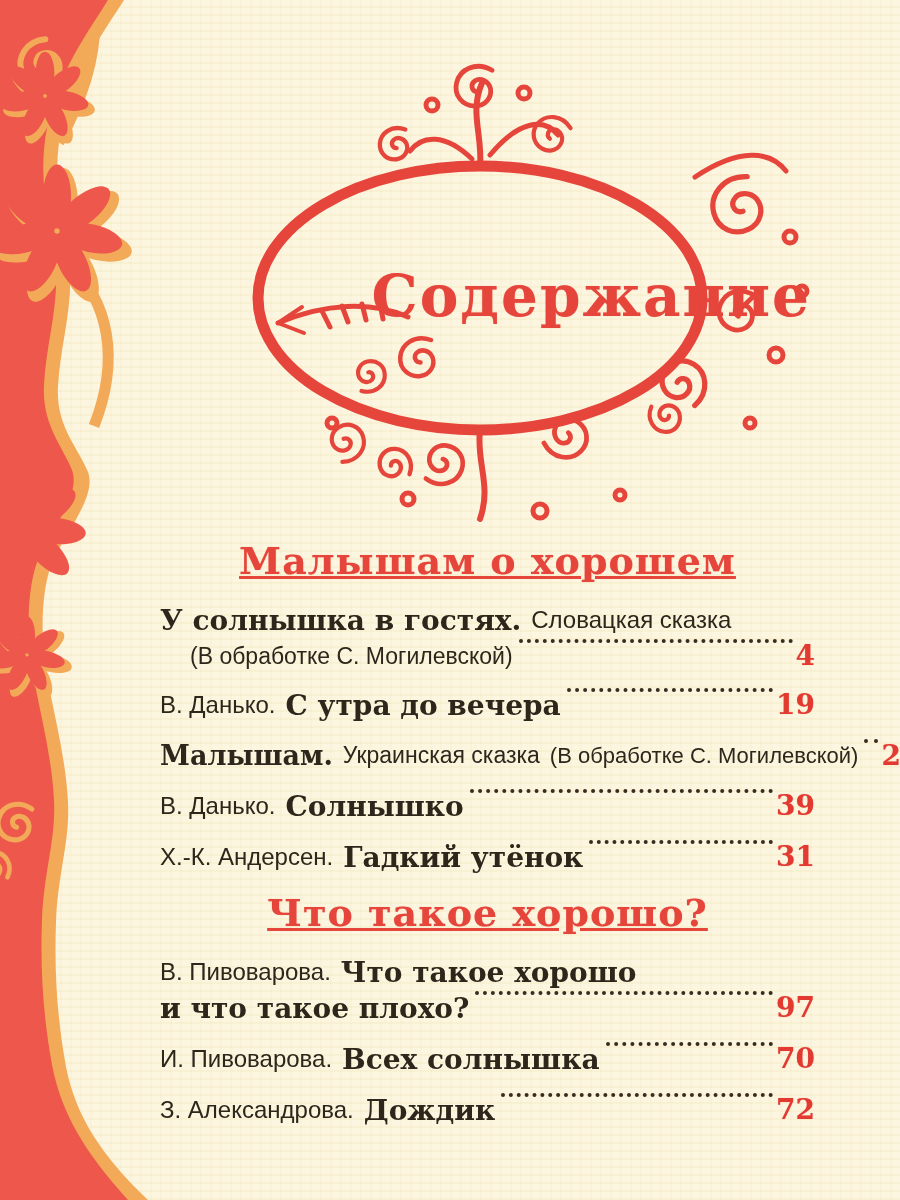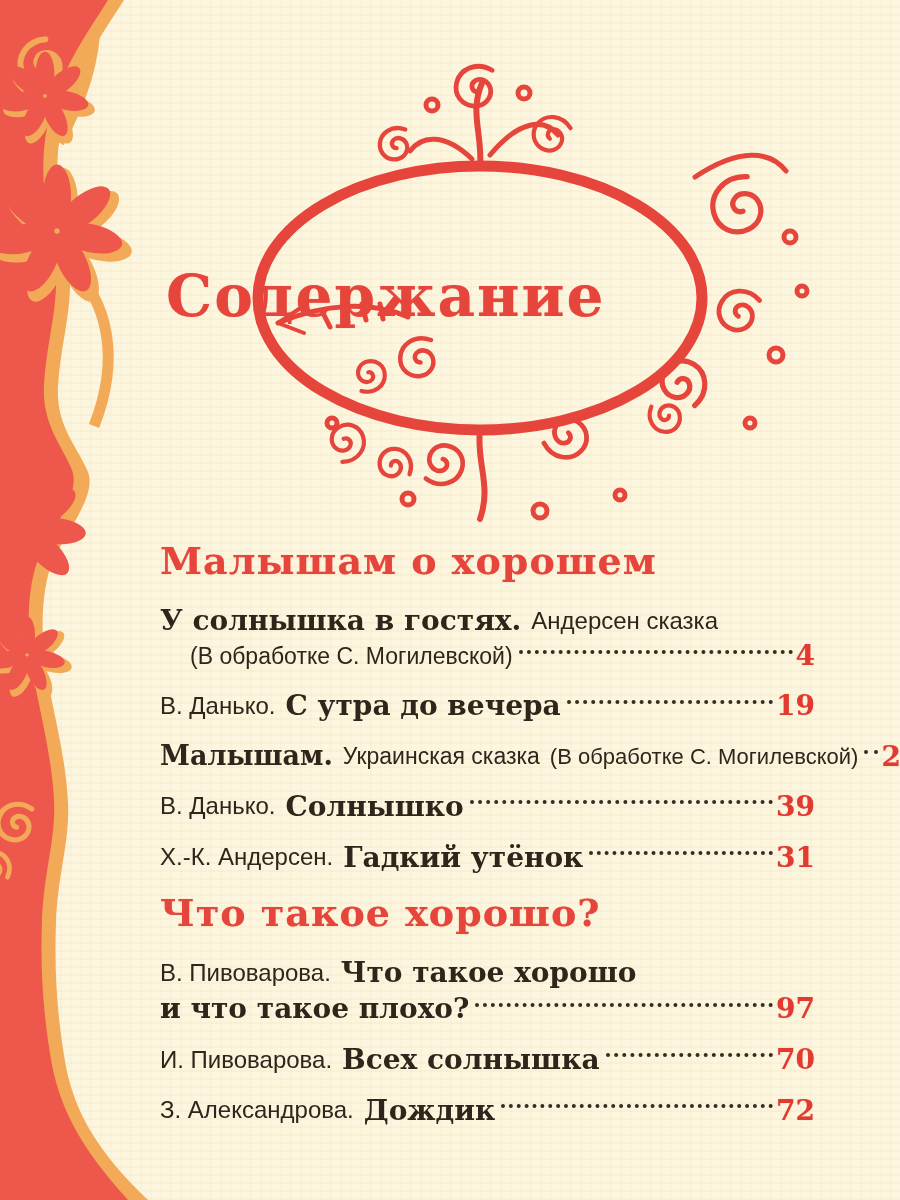--- a/index.html
+++ b/index.html
@@ -9,38 +9,40 @@
     background:#fcf6e0;
     background-image:
       repeating-linear-gradient(0deg, rgba(238,222,170,.22) 0 2px, rgba(0,0,0,0) 2px 8px),
       repeating-linear-gradient(90deg, rgba(238,222,170,.15) 0 2px, rgba(0,0,0,0) 2px 10px);
     overflow:hidden;
     font-family:"Liberation Sans","DejaVu Sans",sans-serif;
   }
   .left-art{position:absolute;left:0;top:0;}
   .frame-art{position:absolute;left:150px;top:55px;}
   .main-title{
-    position:absolute;left:166px;top:262px;width:660px;
-    text-align:left;
+    position:absolute;left:151px;top:262px;width:660px;
+    text-align:right;
     font-family:"DejaVu Serif","Liberation Serif",serif;
     font-weight:bold;font-size:58px;letter-spacing:2px;
     color:#e6453b;
     text-shadow:0 0 1px rgba(230,69,59,.45);
   }
   .content{position:absolute;left:160px;top:538px;width:655px;}
   .section-heading{
+    text-align:center;
     font-family:"DejaVu Serif","Liberation Serif",serif;
     font-weight:bold;font-size:38px;letter-spacing:1px;
     color:#e6453b;
     text-shadow:0 0 1px rgba(230,69,59,.4);
     margin:0 0 20px 0;
+    text-decoration:underline;
   }
   .section-heading.second{margin-top:14px;}
   .entry{margin-bottom:15px;}
-  .entry-line{display:flex;align-items:center;white-space:nowrap;}
+  .entry-line{display:flex;align-items:flex-start;white-space:nowrap;}
   .decor{
     font-family:"DejaVu Serif","Liberation Serif",serif;
     font-weight:bold;font-size:28px;line-height:1.28;
     color:#2e251b;flex:0 0 auto;
   }
   .plain{
     font-family:"Liberation Sans","DejaVu Sans",sans-serif;
     font-size:24px;line-height:1.45;color:#2e251b;flex:0 0 auto;
   }
   .italic{
@@ -199,21 +201,21 @@
   <div class="main-title">Содержание</div>
 
   <div class="content">
 
     <h2 class="section-heading">Малышам о хорошем</h2>
 
     <div class="entry">
       <div class="entry-line">
         <span class="decor">У солнышка в гостях.</span>
         <span class="gap"></span>
-        <span class="plain">Андерсен сказка</span>
+        <span class="plain">Словацкая сказка</span>
       </div>
       <div class="entry-line indent">
         <span class="italic">(В обработке С. Могилевской)</span>
         <span class="leader"></span>
         <span class="pagenum">4</span>
       </div>
     </div>
 
     <div class="entry">
       <div class="entry-line">

